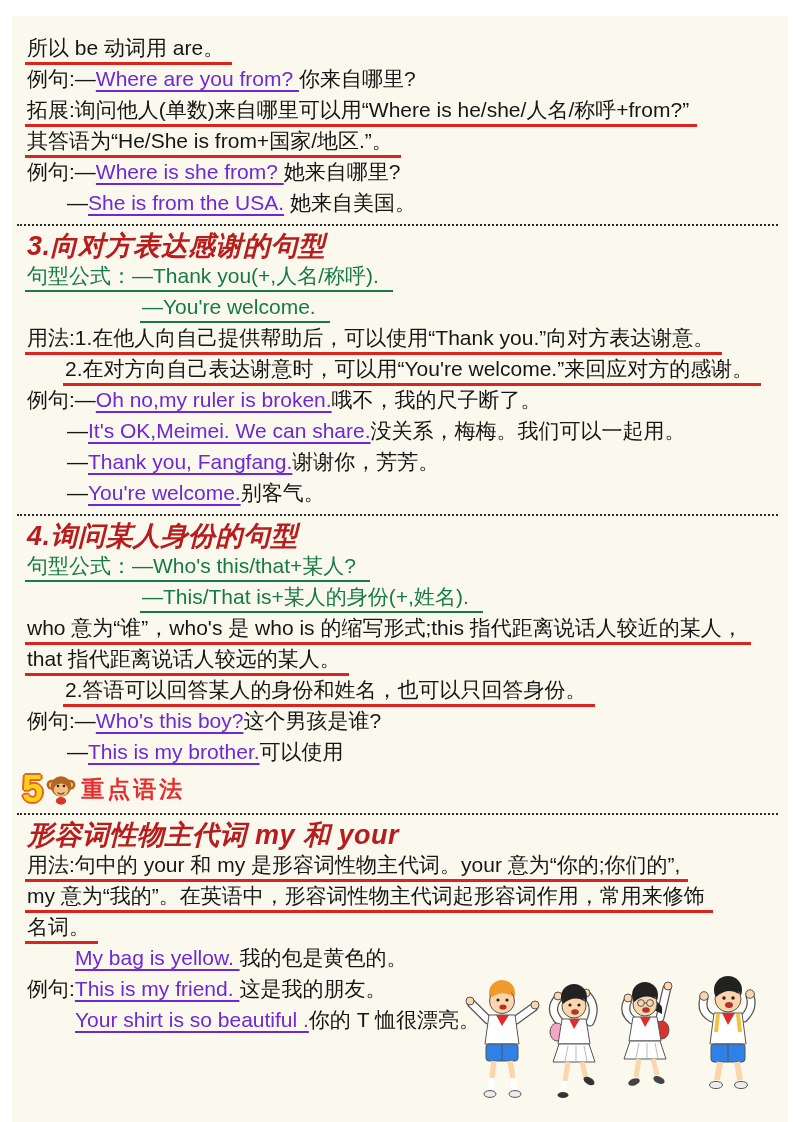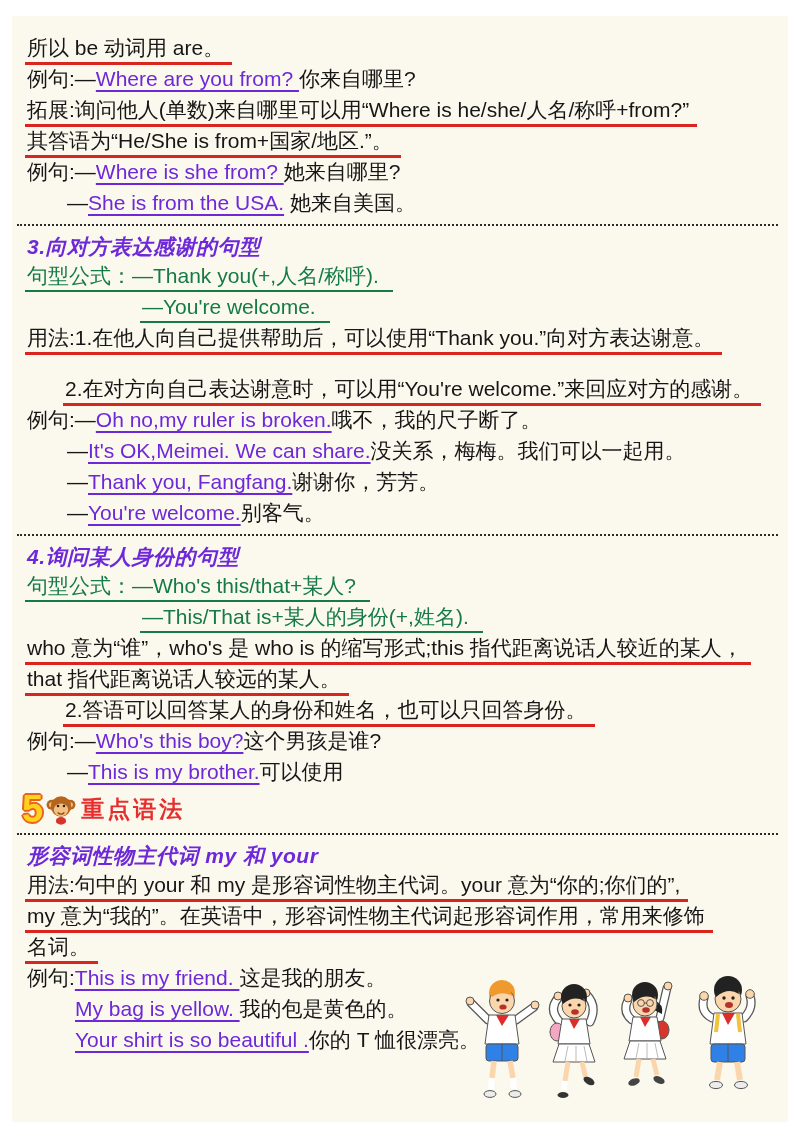--- a/index.html
+++ b/index.html
@@ -18,22 +18,22 @@
   .uwrap{display:inline-block;vertical-align:top;line-height:28px;}
   .u-red{border-bottom:3px solid #da2420;padding:0 8px 0 2px;margin-left:-2px;}
   .u-green{border-bottom:2px solid #157a45;padding:0 14px 0 2px;margin-left:-2px;}
   .s-k{color:#161616;}
   .s-g{color:#157a45;text-align:right;}
   .s-b{
     color:#6d28d9;text-decoration:underline;
     text-decoration-thickness:2px;text-underline-offset:4px;
   }
   .head{
-    height:31px;line-height:31px;font-size:21px;font-weight:bold;font-style:italic;
-    color:#6d28d9;letter-spacing:0.5px;
+    height:31px;line-height:31px;font-size:27px;font-weight:bold;font-style:italic;
+    color:#b91c1c;letter-spacing:0.5px;
   }
   .sep{border-top:2px dotted #2a2a2a;height:0;margin:4px 10px 5px -10px;}
   .logo-row{display:flex;align-items:center;height:40px;margin-left:-5px;}
   .logo-num{
     font-size:38px;line-height:38px;font-weight:800;color:#ffd21e;
     text-shadow:-2px 0 #e8641f,2px 0 #e8641f,0 -2px #e8641f,0 2px #e8641f,
       -1px -1px #e8641f,1px 1px #e8641f,-1px 1px #e8641f,1px -1px #e8641f;
   }
   .monkey{width:34px;height:34px;margin:0 3px 0 1px;}
   .logo-title{font-size:23px;font-weight:800;color:#e62e2e;letter-spacing:3px;}
@@ -48,21 +48,21 @@
       <div class="line"><span class="uwrap"><span class="s-k">例句:—</span><span class="s-b">Where are you from? </span><span class="s-k">你来自哪里?</span></span></div>
       <div class="line"><span class="uwrap u-red"><span class="s-k">拓展:询问他人(单数)来自哪里可以用“Where is he/she/人名/称呼+from?”</span></span></div>
       <div class="line"><span class="uwrap u-red"><span class="s-k">其答语为“He/She is from+国家/地区.”。</span></span></div>
       <div class="line"><span class="uwrap"><span class="s-k">例句:—</span><span class="s-b">Where is she from? </span><span class="s-k">她来自哪里?</span></span></div>
       <div class="line" style="padding-left: 40px;"><span class="uwrap"><span class="s-k">—</span><span class="s-b">She is from the USA.</span><span class="s-k"> 她来自美国。</span></span></div>
       <div class="sep"></div>
       <div class="head">3.向对方表达感谢的句型</div>
       <div class="line"><span class="uwrap u-green"><span class="s-g">句型公式：—Thank you(+,人名/称呼).</span></span></div>
       <div class="line" style="padding-left: 115px;"><span class="uwrap u-green"><span class="s-g">—You're welcome.</span></span></div>
       <div class="line"><span class="uwrap u-red"><span class="s-k">用法:1.在他人向自己提供帮助后，可以使用“Thank you.”向对方表达谢意。</span></span></div>
-      <div class="line" style="padding-left: 38px; margin-top: 20px;"><span class="uwrap u-red"><span class="s-k">2.在对方向自己表达谢意时，可以用“You're welcome.”来回应对方的感谢。</span></span></div>
+      <div class="line" style="padding-left: 38px;"><span class="uwrap u-red"><span class="s-k">2.在对方向自己表达谢意时，可以用“You're welcome.”来回应对方的感谢。</span></span></div>
       <div class="line"><span class="uwrap"><span class="s-k">例句:—</span><span class="s-b">Oh no,my ruler is broken.</span><span class="s-k">哦不，我的尺子断了。</span></span></div>
       <div class="line" style="padding-left: 40px;"><span class="uwrap"><span class="s-k">—</span><span class="s-b">It's OK,Meimei. We can share.</span><span class="s-k">没关系，梅梅。我们可以一起用。</span></span></div>
       <div class="line" style="padding-left: 40px;"><span class="uwrap"><span class="s-k">—</span><span class="s-b">Thank you, Fangfang.</span><span class="s-k">谢谢你，芳芳。</span></span></div>
       <div class="line" style="padding-left: 40px;"><span class="uwrap"><span class="s-k">—</span><span class="s-b">You're welcome.</span><span class="s-k">别客气。</span></span></div>
       <div class="sep"></div>
       <div class="head">4.询问某人身份的句型</div>
       <div class="line"><span class="uwrap u-green"><span class="s-g">句型公式：—Who's this/that+某人?</span></span></div>
       <div class="line" style="padding-left: 115px;"><span class="uwrap u-green"><span class="s-g">—This/That is+某人的身份(+,姓名).</span></span></div>
       <div class="line"><span class="uwrap u-red"><span class="s-k">who 意为“谁”，who's 是 who is 的缩写形式;this 指代距离说话人较近的某人，</span></span></div>
       <div class="line"><span class="uwrap u-red"><span class="s-k">that 指代距离说话人较远的某人。</span></span></div>
@@ -83,22 +83,22 @@
       <path d="M16,24 Q20,28 24,24" stroke="#8a4a12" stroke-width="1.6" fill="none"></path>
       <ellipse cx="20" cy="34" rx="6" ry="4.5" fill="#d9342b"></ellipse>
     </svg>
     <span class="logo-title">重点语法</span>
   </div>
       <div class="sep"></div>
       <div class="head">形容词性物主代词 my 和 your</div>
       <div class="line"><span class="uwrap u-red"><span class="s-k">用法:句中的 your 和 my 是形容词性物主代词。your 意为“你的;你们的”,</span></span></div>
       <div class="line"><span class="uwrap u-red"><span class="s-k">my 意为“我的”。在英语中，形容词性物主代词起形容词作用，常用来修饰</span></span></div>
       <div class="line"><span class="uwrap u-red"><span class="s-k">名词。</span></span></div>
+      <div class="line" style="padding-left: 48px;"><span class="uwrap"><span class="s-b">My bag is yellow. </span><span class="s-k">我的包是黄色的。</span></span></div>
       <div class="line"><span class="uwrap"><span class="s-k">例句:</span><span class="s-b">This is my friend. </span><span class="s-k">这是我的朋友。</span></span></div>
-      <div class="line" style="padding-left: 48px;"><span class="uwrap"><span class="s-b">My bag is yellow. </span><span class="s-k">我的包是黄色的。</span></span></div>
       <div class="line" style="padding-left: 48px;"><span class="uwrap"><span class="s-b">Your shirt is so beautiful .</span><span class="s-k">你的 T 恤很漂亮。</span></span></div>
     </div>
 
   <svg class="kids" width="320" height="148" viewBox="0 0 320 148">
 
     <g>
       <g transform="translate(12,6)">
         <line x1="16" y1="44" x2="-1" y2="27" stroke="#555" stroke-width="9" stroke-linecap="round"></line>
         <line x1="16" y1="44" x2="-1" y2="27" stroke="#fff" stroke-width="6.5" stroke-linecap="round"></line>
         <line x1="44" y1="44" x2="62" y2="31" stroke="#555" stroke-width="9" stroke-linecap="round"></line>

